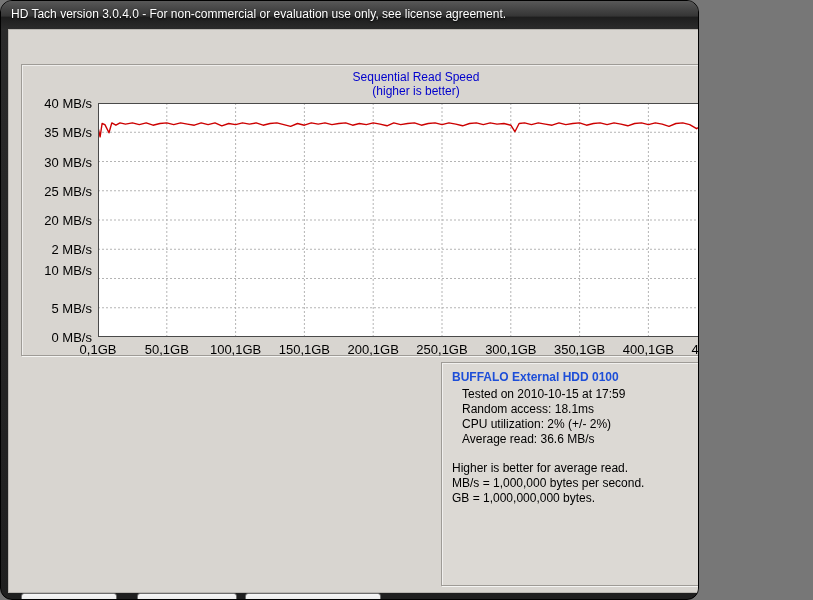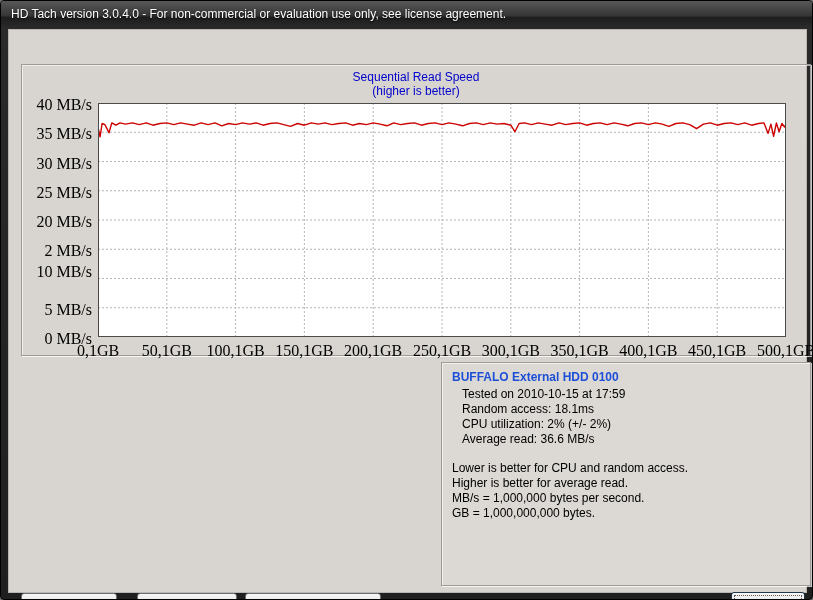--- a/index.html
+++ b/index.html
@@ -1,20 +1,20 @@
 <!DOCTYPE html>
 <html><head>
 <meta charset="utf-8">
 <style>
   * { margin:0; padding:0; box-sizing:border-box; }
   body { font-family:"Liberation Sans", sans-serif; background:#777; }
   .window {
-    position:relative; width:813px; height:600px;
+    position:relative; width:699px; height:600px;
     background:linear-gradient(#5a5a5a,#2a2a2a 30px,#1f1f1f);
-    border:1px solid #000; border-radius:4px; overflow:hidden;
+    border:1px solid #000; border-radius:12px; overflow:hidden;
   }
   .titlebar {
     position:absolute; left:0; top:0; width:813px; height:28px;
     background:linear-gradient(#585858,#343434 55%,#1d1d1d 56%,#2b2b2b);
     color:#fff; font-size:12px; line-height:27px; padding-left:10px;
     text-shadow:0 1px 2px #000;
   }
   .client {
     position:absolute; left:7px; top:28px; width:799px; height:564px;
     background:#d8d5d0; border:1px solid #b9b6b1;
@@ -23,21 +23,21 @@
     position:absolute; border:1px solid #9e9b96;
     box-shadow:1px 1px 0 rgba(255,255,255,.75), inset 1px 1px 0 rgba(255,255,255,.6);
   }
   .panel-seq   { left:12px;  top:34px;  width:790px; height:292px; }
   .panel-info  { left:432px; top:332px; width:370px; height:224px; background:#dcd9d4; }
   .chart-title {
     position:absolute; left:0; width:100%; text-align:center;
     color:#0000cc; font-size:12px;
   }
   .ct1 { top:5px; } .ct2 { top:19px; }
-  .tick-label { position:absolute; font-size:16px; color:#000;font-family:Liberation Serif, serif; }
+  .tick-label { position:absolute; font-size:13px; color:#000; }
   .ylab { text-align:right; }
   .xlab { text-align:center; }
   .info-heading { color:#1d4ed8; font-weight:bold; font-size:12px; margin-bottom:3px; }
   .info-line { font-size:12px; line-height:15px; color:#000; }
   .info-detail { padding-left:10px; }
   .info-gap { height:14px; }
   .btn {
     position:absolute; height:22px;
     background:linear-gradient(#f7f7f7,#e4e4e4 45%,#d2d2d2 46%,#dedede);
     border:1px solid #6e6e6e; border-radius:3px;
@@ -111,21 +111,20 @@
         <div class="tick-label xlab" style="left: 734px; top: 277px; width: 60px;">500,1GB</div>
       </div>
 
     <div class="panel panel-info" style="padding:7px 10px;">
       <div class="info-heading">BUFFALO External HDD 0100</div>
       <div class="info-line info-detail">Tested on 2010-10-15 at 17:59</div>
       <div class="info-line info-detail">Random access: 18.1ms</div>
       <div class="info-line info-detail">CPU utilization: 2% (+/- 2%)</div>
       <div class="info-line info-detail">Average read: 36.6 MB/s</div>
       <div class="info-gap"></div>
-      <div class="info-line">Lower is better for CPU and random access.</div>
       <div class="info-line">Higher is better for average read.</div>
       <div class="info-line">MB/s = 1,000,000 bytes per second.</div>
       <div class="info-line">GB = 1,000,000,000 bytes.</div>
     </div>
 
     <button class="btn" style="left:12px; top:563px; width:96px;">
       <span class="accel">S</span><span>ave Results</span>
     </button>
     <button class="btn" style="left:128px; top:563px; width:100px;">
       <span class="accel">U</span><span>pload Results</span>

